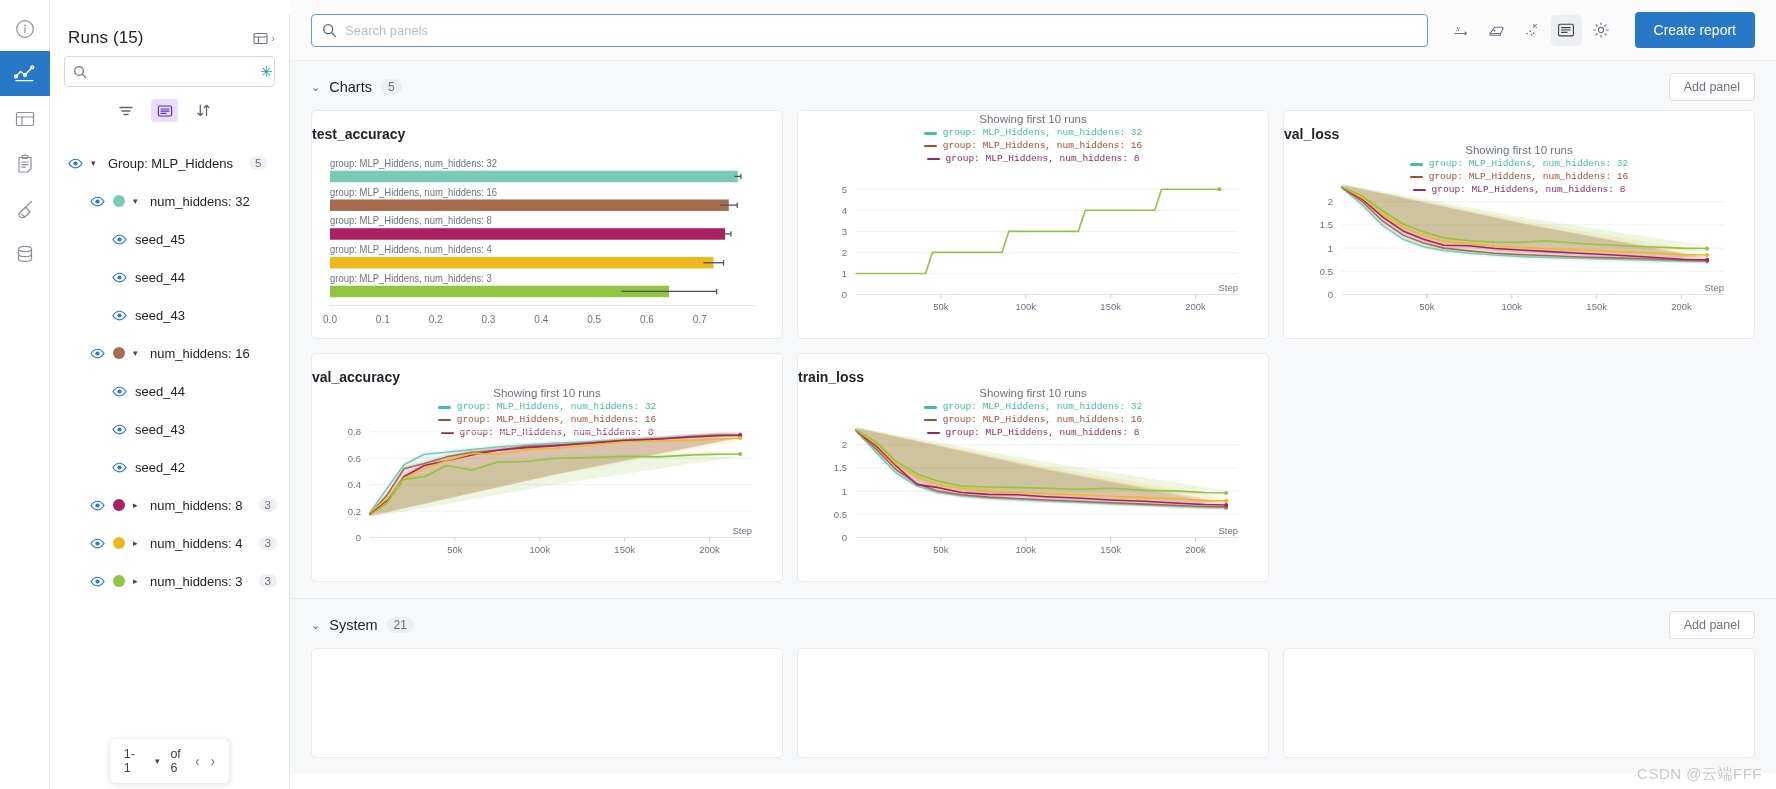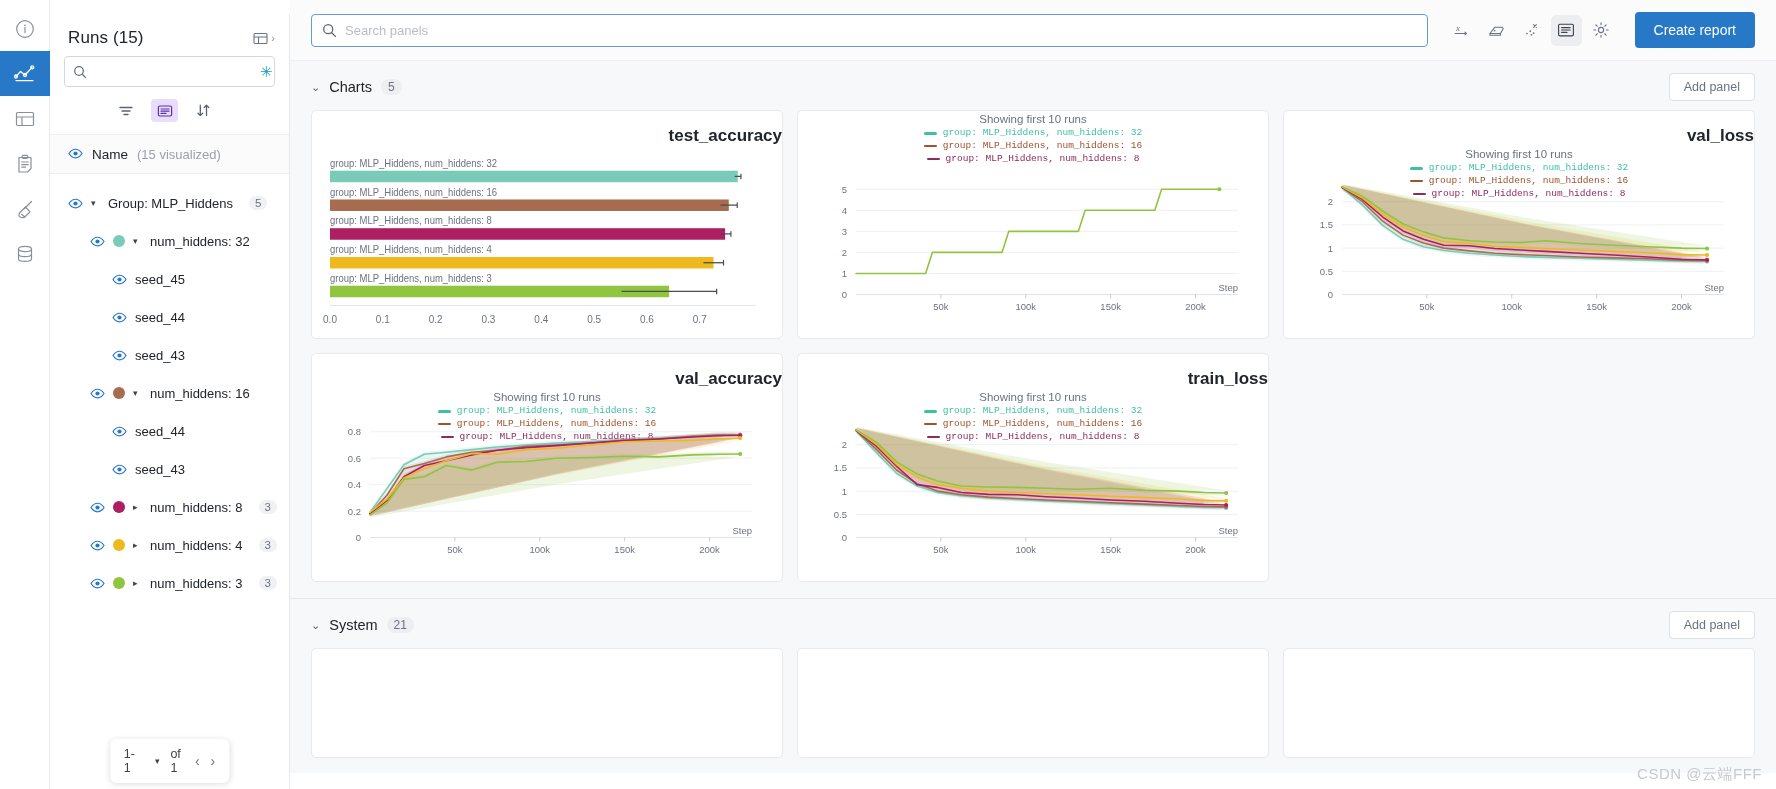--- a/index.html
+++ b/index.html
@@ -130,21 +130,21 @@
     border: 1px solid #dcdfe4; border-radius: 4px; padding: 6px 14px; cursor: pointer;
     font-family: "Liberation Sans", sans-serif;
   }
 
   .grid { display: grid; grid-template-columns: repeat(3, 1fr); gap: 14px; padding: 0 21px; }
   .card {
     background: #fff; border: 1px solid #e8eaed; border-radius: 5px; height: 229px;
     position: relative; overflow: hidden;
   }
   .card.sys { height: 110px; }
-  .c-title { text-align: right; font-size: 17px; font-weight: bold; color: #20242b; padding-top: 15px; }
+  .c-title { text-align: left; font-size: 14px; font-weight: bold; color: #20242b; padding-top: 15px; }
   .c-sub { text-align: center; font-size: 11.5px; color: #6b7280; margin-top: 2px; }
   .legend { margin-top: 2px; display: flex; flex-direction: column; align-items: center; }
   .lg { display: flex; align-items: center; gap: 6px; font-size: 9.5px; font-family: "Liberation Mono", monospace; line-height: 1.35; }
   .lg .bar { width: 13px; height: 2.5px; border-radius: 2px; display: inline-block; }
   .plot { position: absolute; left: 0; right: 0; bottom: 0; top: 56px; }
   .plot svg { width: 100%; height: 100%; display: block; }
   .divider { height: 1px; background: #e6e8eb; margin: 16px 0 0 0; }
   .watermark {
     position: absolute; right: 14px; bottom: 5px; font-size: 15px; color: #c6c9ce;
     letter-spacing: .5px; pointer-events: none;
@@ -239,30 +239,20 @@
         </svg>
       </div>
       <div class="tool-btn">
         <svg width="15" height="15" viewBox="0 0 15 15" fill="none" stroke="currentColor" stroke-width="1.3" stroke-linecap="round" stroke-linejoin="round">
           <path d="M4.3 2.2v10.4M2 10.3l2.3 2.3 2.3-2.3"></path>
           <path d="M10.5 12.6V2.2M8.2 4.5l2.3-2.3 2.3 2.3"></path>
         </svg>
       </div>
     </div>
 
-    <div class="name-row">
-      <span class="eye">
-        <svg width="15" height="11" viewBox="0 0 15 11" fill="none" stroke="#2878c8" stroke-width="1.15">
-          <path d="M1 5.5C2.8 2.6 5 1.2 7.5 1.2S12.2 2.6 14 5.5c-1.8 2.9-4 4.3-6.5 4.3S2.8 8.4 1 5.5z"></path>
-          <circle cx="7.5" cy="5.5" r="2.1" fill="#2878c8" stroke="none"></circle>
-        </svg>
-      </span>
-      <span class="nm">Name</span>
-      <span class="nm-sub">(15 visualized)</span>
-    </div>
 
     <div class="tree" id="runs-tree">
         <div class="trow lvl0">
           <span class="eye">
             <svg width="15" height="11" viewBox="0 0 15 11" fill="none" stroke="#2878c8" stroke-width="1.15">
               <path d="M1 5.5C2.8 2.6 5 1.2 7.5 1.2S12.2 2.6 14 5.5c-1.8 2.9-4 4.3-6.5 4.3S2.8 8.4 1 5.5z"></path>
               <circle cx="7.5" cy="5.5" r="2.1" fill="#2878c8" stroke="none"></circle>
             </svg>
           </span>
           <span class="tri">▾</span>
@@ -328,20 +318,29 @@
           <span class="tlabel">seed_44</span>
         </div>
         <div class="trow lvl2">
           <span class="eye">
             <svg width="15" height="11" viewBox="0 0 15 11" fill="none" stroke="#2878c8" stroke-width="1.15">
               <path d="M1 5.5C2.8 2.6 5 1.2 7.5 1.2S12.2 2.6 14 5.5c-1.8 2.9-4 4.3-6.5 4.3S2.8 8.4 1 5.5z"></path>
               <circle cx="7.5" cy="5.5" r="2.1" fill="#2878c8" stroke="none"></circle>
             </svg>
           </span>
           <span class="tlabel">seed_43</span>
+        </div>
+        <div class="trow lvl2">
+          <span class="eye">
+            <svg width="15" height="11" viewBox="0 0 15 11" fill="none" stroke="#2878c8" stroke-width="1.15">
+              <path d="M1 5.5C2.8 2.6 5 1.2 7.5 1.2S12.2 2.6 14 5.5c-1.8 2.9-4 4.3-6.5 4.3S2.8 8.4 1 5.5z"></path>
+              <circle cx="7.5" cy="5.5" r="2.1" fill="#2878c8" stroke="none"></circle>
+            </svg>
+          </span>
+          <span class="tlabel">seed_42</span>
         </div>
         <div class="trow lvl1">
           <span class="eye">
             <svg width="15" height="11" viewBox="0 0 15 11" fill="none" stroke="#2878c8" stroke-width="1.15">
               <path d="M1 5.5C2.8 2.6 5 1.2 7.5 1.2S12.2 2.6 14 5.5c-1.8 2.9-4 4.3-6.5 4.3S2.8 8.4 1 5.5z"></path>
               <circle cx="7.5" cy="5.5" r="2.1" fill="#2878c8" stroke="none"></circle>
             </svg>
           </span>
           <span class="dot" style="background:#ad1e62"></span>
           <span class="tri">▸</span>
@@ -372,21 +371,21 @@
           <span class="tlabel">num_hiddens: 3</span>
           <span class="cnt">3</span>
         </div>
       </div>
 
     <div class="pager">
       <span class="sel">
         <span>1-1</span>
         <span style="font-size:9px">▾</span>
       </span>
-      <span>of 1</span>
+      <span>of 6</span>
       <span class="arr">‹</span>
       <span class="arr">›</span>
     </div>
   </div>
 
   <div class="main">
 
     <div class="topbar">
       <div class="panel-search">
         <span class="mag">

